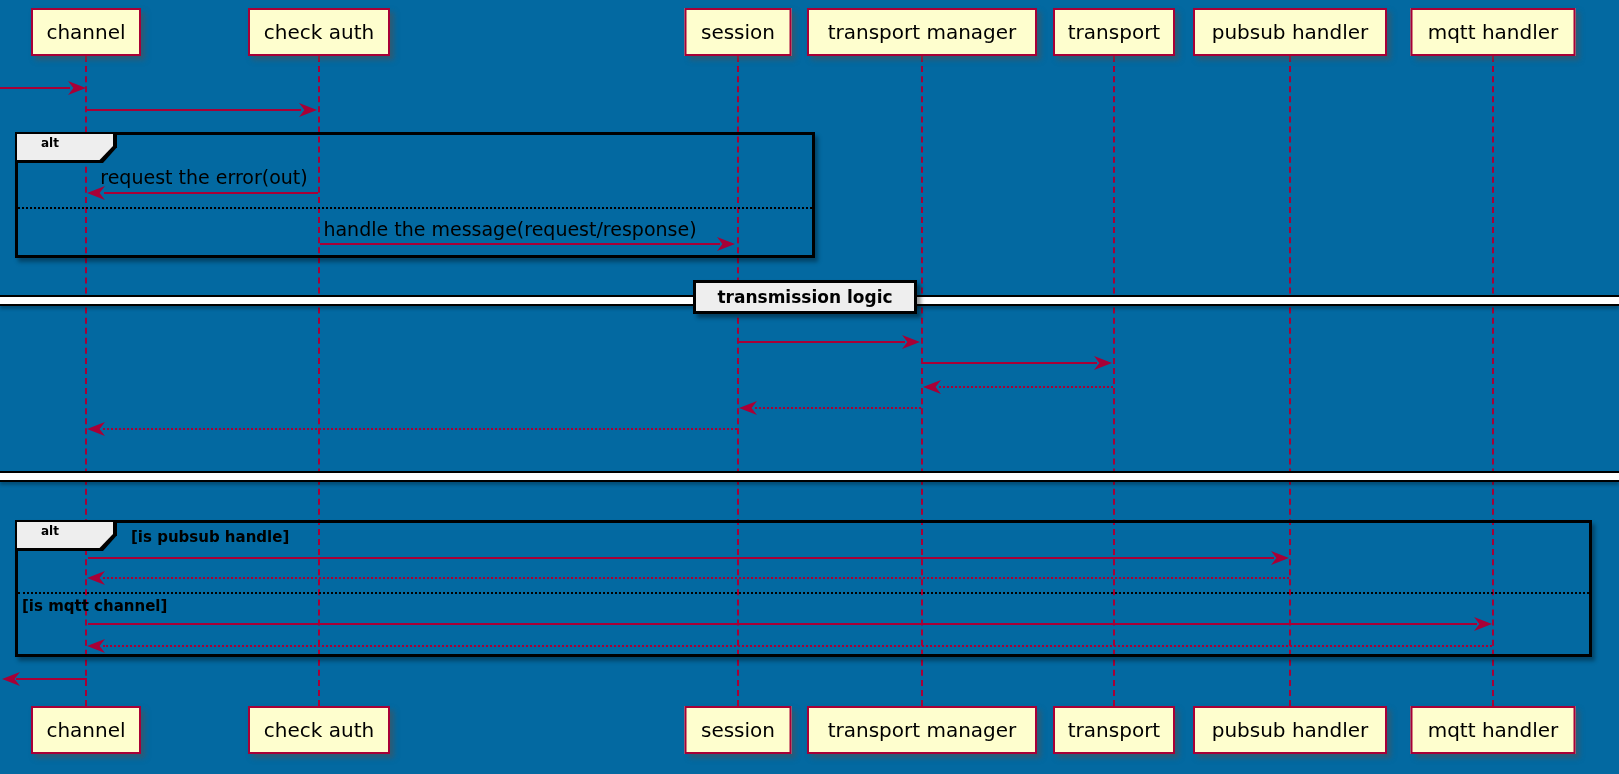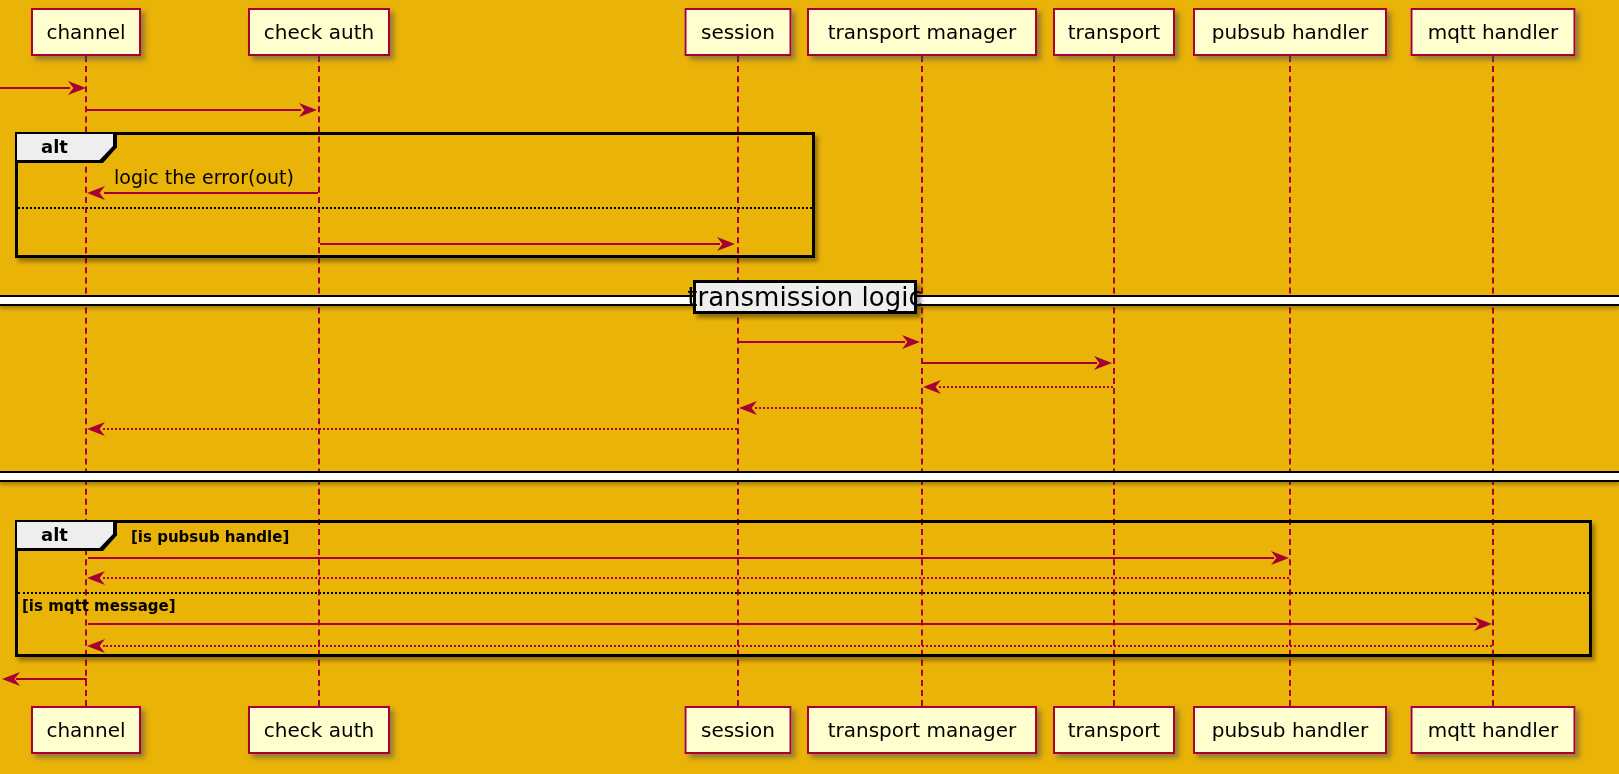--- a/index.html
+++ b/index.html
@@ -1,17 +1,17 @@
 <!DOCTYPE html>
 <html><head>
 <meta charset="utf-8">
 <style>
   html,body{margin:0;padding:0;background:#fff;}
   .canvas{
-    position:relative;width:1619px;height:774px;background:#eab308;overflow:hidden;
+    position:relative;width:1619px;height:774px;background:#0369a1;overflow:hidden;
     font-family:"DejaVu Sans","Liberation Sans",sans-serif;color:#000;
   }
   
   .lifeline{position:absolute;width:0;border-left:2px dashed #A80036;top:56px;height:650px;}
   
   .participant{
     position:absolute;height:44px;background:#FEFECE;border:2px solid #A80036;
     box-shadow:4px 4px 5px rgba(80,80,80,.55);
     display:flex;align-items:center;justify-content:center;
     font-size:20px;white-space:nowrap;transform:translateX(-50%);
@@ -22,30 +22,30 @@
   .ahead{position:absolute;width:18px;height:14px;background:#A80036;}
   .ahead.r{clip-path:polygon(0 0,100% 50%,0 100%,30% 50%);}
   .ahead.l{clip-path:polygon(100% 0,0 50%,100% 100%,70% 50%);}
   .mlabel{position:absolute;font-size:19px;text-align:center;white-space:nowrap;}
   
   .frame{position:absolute;border:3px solid #000;box-shadow:3px 4px 4px rgba(0,0,0,.35);}
   .pentagon{position:absolute;left:-1px;top:-1px;width:100px;height:29px;background:#000;
     clip-path:polygon(0 0,100% 0,100% 46%,86% 100%,0 100%);}
   .pentagon .inner{position:absolute;left:0;top:0;width:96px;height:26px;background:#EEEEEE;
     clip-path:polygon(0 0,100% 0,100% 46%,86% 100%,0 100%);}
-  .pentagon .op{position:absolute;left:24px;top:2px;font-weight:bold;font-size:18px;}
+  .pentagon .op{position:absolute;left:24px;top:2px;font-weight:bold;font-size:12px;}
   .guard{position:absolute;font-weight:bold;font-size:15px;white-space:nowrap;}
   .fsep{position:absolute;left:0;width:100%;height:0;border-top:2px dotted #000;}
   
   .divlines{position:absolute;left:0;width:1619px;height:7px;background:#fff;
     border-top:2px solid #000;border-bottom:2px solid #000;box-shadow:0 3px 3px rgba(0,0,0,.25);}
   .divbox{position:absolute;background:#EEEEEE;border:3px solid #000;
     box-shadow:4px 4px 4px rgba(0,0,0,.4);
     display:flex;align-items:center;justify-content:center;
-    font-weight:normal;font-size:26px;white-space:nowrap;}
+    font-weight:bold;font-size:17px;white-space:nowrap;}
 </style>
 </head>
 <body>
 
 <div class="canvas">
 
   <div class="lifeline" style="left:85px"></div>
   <div class="lifeline" style="left:318px"></div>
   <div class="lifeline" style="left:737px"></div>
   <div class="lifeline" style="left:921px"></div>
@@ -68,24 +68,25 @@
   <div class="ahead r" style="left:299px;top:103px"></div>
 
   <div class="frame" style="left:15px;top:132px;width:794px;height:120px">
     <div class="pentagon">
       <div class="inner"></div>
       <div class="op">alt</div>
     </div>
     <div class="fsep" style="top:72px"></div>
   </div>
 
-  <div class="mlabel" style="left:94px;top:166px;width:220px">logic the error(out)</div>
+  <div class="mlabel" style="left:94px;top:166px;width:220px">request the error(out)</div>
   <div class="mline" style="left:104px;top:192px;width:214px"></div>
   <div class="ahead l" style="left:87px;top:186px"></div>
 
+  <div class="mlabel" style="left:323px;top:218px;width:374px">handle the message(request/response)</div>
   <div class="mline" style="left:320px;top:243px;width:400px"></div>
   <div class="ahead r" style="left:717px;top:237px"></div>
 
   <div class="divlines" style="top:295px"></div>
   <div class="divbox" style="left:693px;top:280px;width:218px;height:28px">transmission logic</div>
 
   <div class="mline" style="left:739px;top:341px;width:166px"></div>
   <div class="ahead r" style="left:902px;top:335px"></div>
 
   <div class="mline" style="left:923px;top:362px;width:174px"></div>
@@ -102,21 +103,21 @@
 
   <div class="divlines" style="top:471px"></div>
 
   <div class="frame" style="left:15px;top:520px;width:1571px;height:131px">
     <div class="pentagon">
       <div class="inner"></div>
       <div class="op">alt</div>
     </div>
     <div class="guard" style="left:113px;top:5px">[is pubsub handle]</div>
     <div class="fsep" style="top:69px"></div>
-    <div class="guard" style="left:4px;top:74px">[is mqtt message]</div>
+    <div class="guard" style="left:4px;top:74px">[is mqtt channel]</div>
   </div>
 
   <div class="mline" style="left:88px;top:557px;width:1186px"></div>
   <div class="ahead r" style="left:1271px;top:551px"></div>
 
   <div class="mline dotted" style="left:103px;top:577px;width:1186px"></div>
   <div class="ahead l" style="left:87px;top:571px"></div>
 
   <div class="mline" style="left:88px;top:623px;width:1389px"></div>
   <div class="ahead r" style="left:1474px;top:617px"></div>

